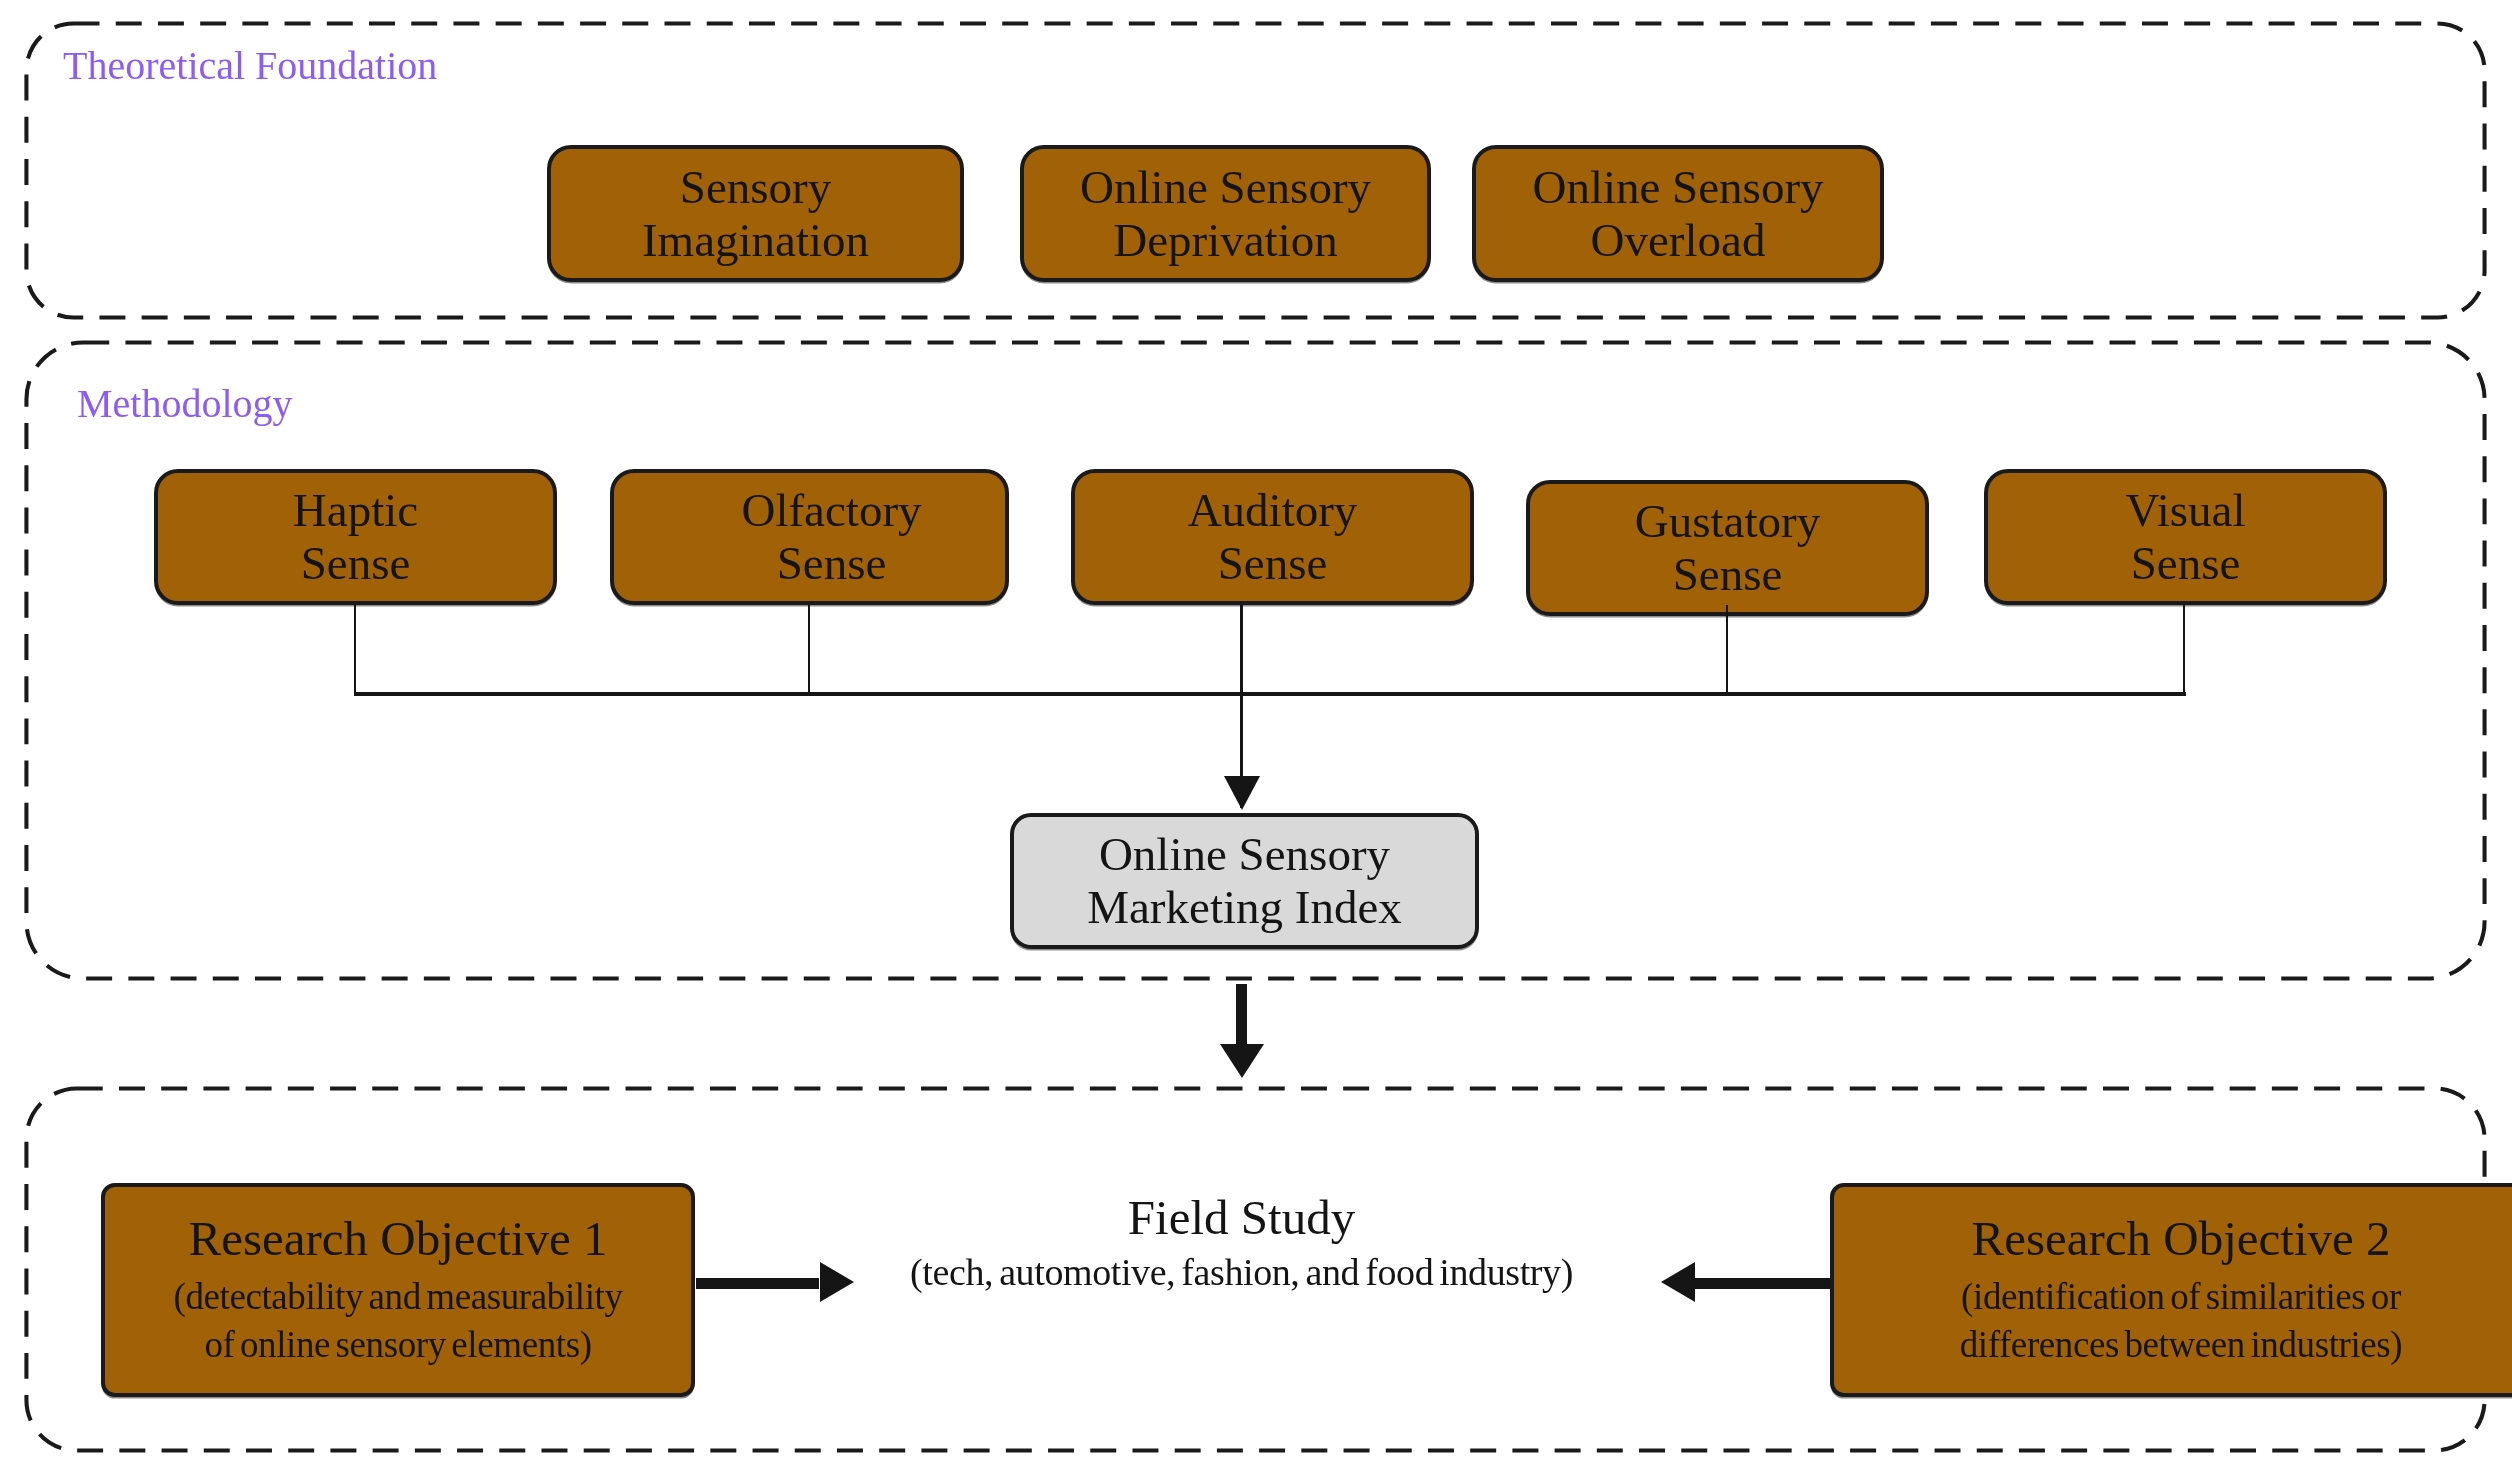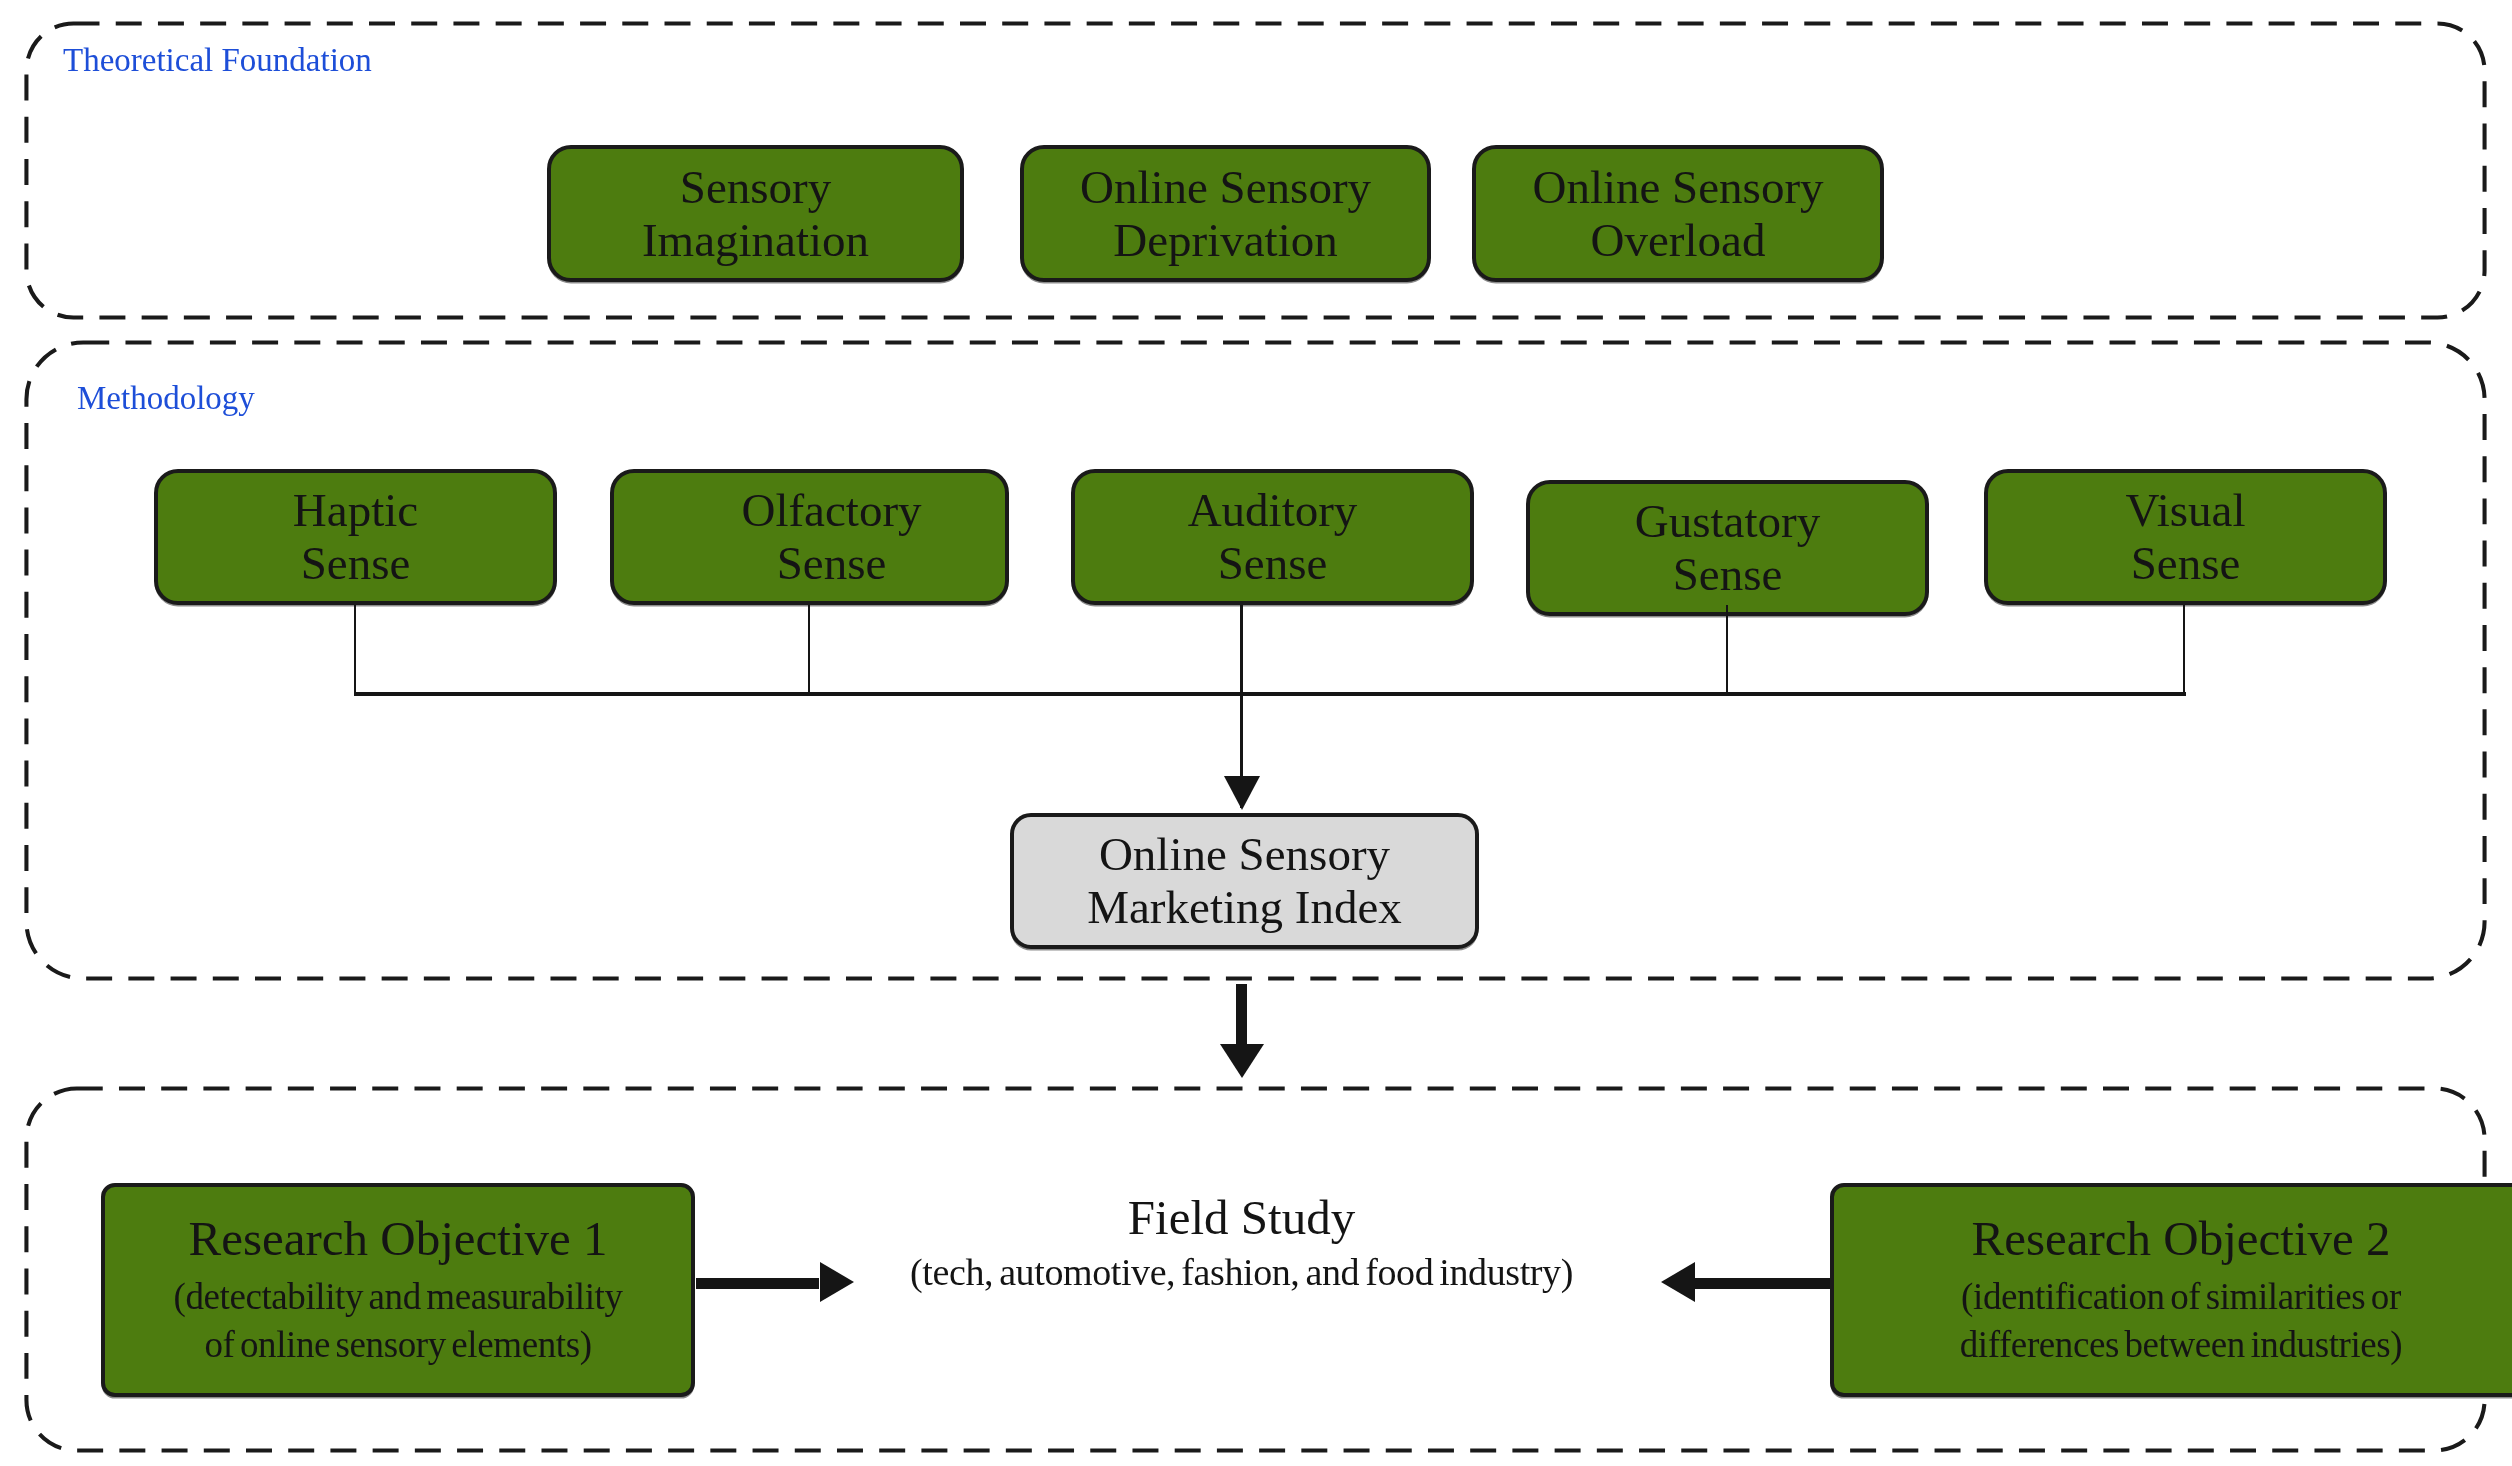--- a/index.html
+++ b/index.html
@@ -10,29 +10,29 @@
     background: #ffffff;
     font-family: "Liberation Serif", "DejaVu Serif", serif;
     color: #141414;
     overflow: hidden;
   }
   
   .section { position: absolute; }
   .section svg { position: absolute; left: 0; top: 0; width: 100%; height: 100%; }
   .section-title {
     position: absolute;
-    font-size: 33px;
-    color: #1d4ed8;
+    font-size: 40px;
+    color: #8b5cf6;
     white-space: nowrap;
   }
   
   .node {
     position: absolute;
     box-sizing: border-box;
-    background: #4d7c0f;
+    background: #a16207;
     border: 4px solid #1a1a1a;
     border-radius: 24px;
     display: flex;
     align-items: center;
     justify-content: center;
     text-align: center;
     font-size: 47px;
     line-height: 1.12;
     white-space: pre-line;
     box-shadow: 0 2.4px 0 -0.8px rgba(0,0,0,0.45);

